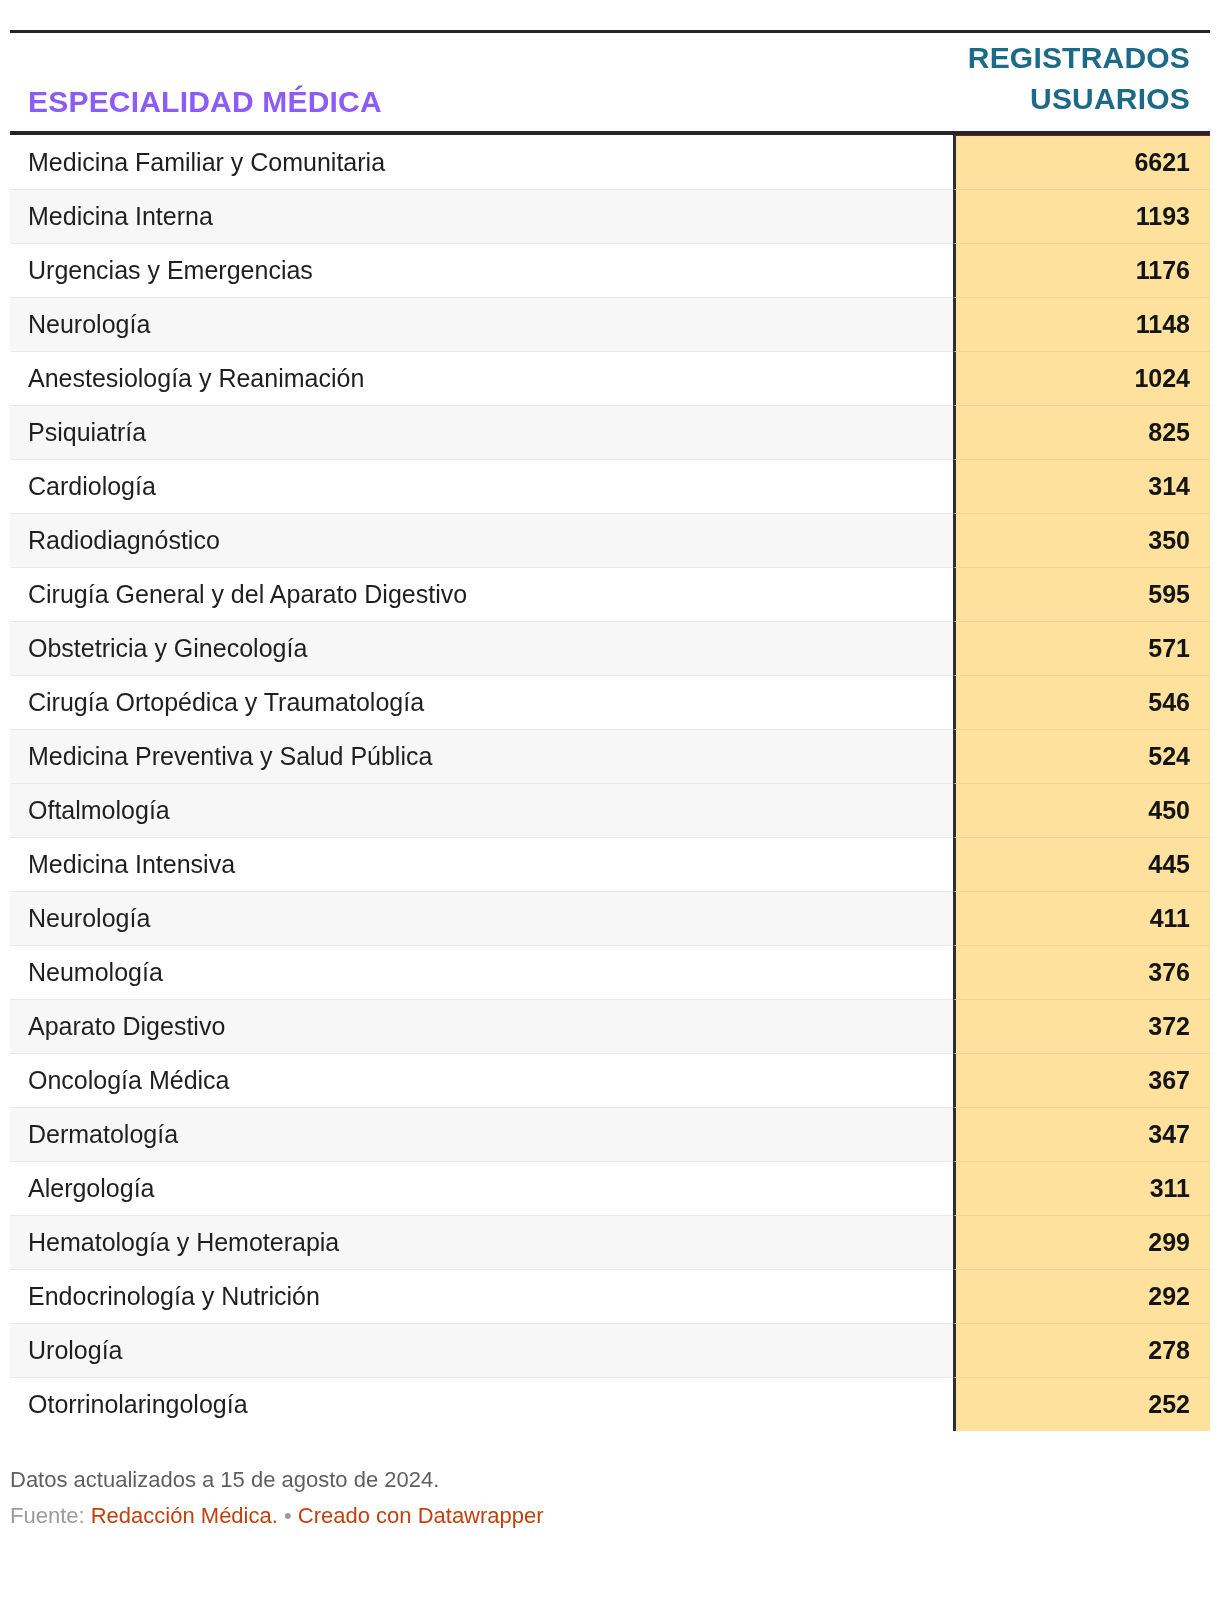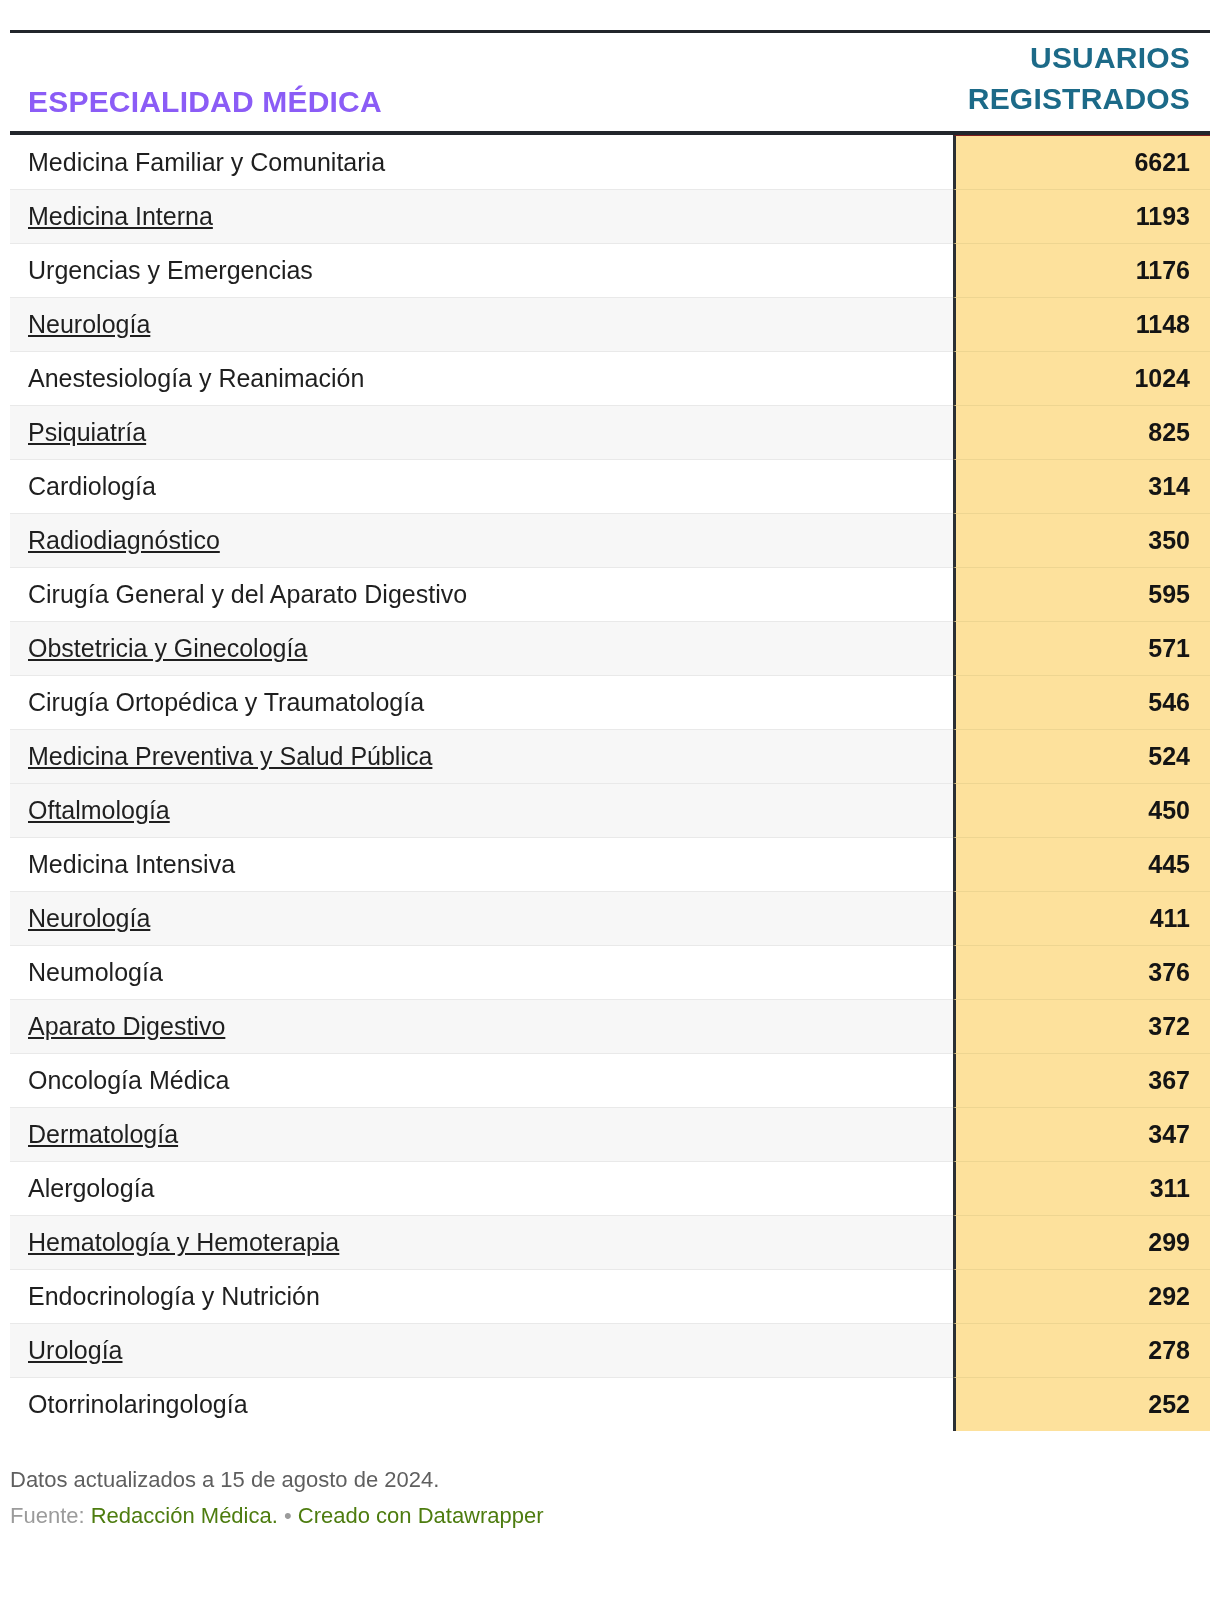--- a/index.html
+++ b/index.html
@@ -51,21 +51,21 @@
     flex: 1;
     box-sizing: border-box;
     display: flex;
     align-items: center;
     padding-left: 18px;
     font-size: 25px;
     color: #1f1f1f;
     background: #ffffff;
     border-top: 1px solid #e9e9e9;
   }
-  .row.alt .cell-label { background: #f7f7f7; text-decoration: underline; }
+  .row.alt .cell-label { background: #f7f7f7; }
   .row:first-child .cell-label { border-top: 1px solid transparent; }
   .cell-value {
     box-sizing: border-box;
     width: 257px;
     display: flex;
     align-items: center;
     justify-content: flex-end;
     padding-right: 20px;
     font-size: 25px;
     font-weight: bold;
@@ -82,34 +82,34 @@
   .footer .note {
     font-size: 22px;
     color: #5f5f5f;
   }
   .footer .source {
     margin-top: 10px;
     font-size: 22px;
     color: #9b9b9b;
   }
   .footer .source a {
-    color: #4d7c0f;
+    color: #c2410c;
     text-decoration: none;
     cursor: pointer;
   }
 </style>
 </head>
 <body>
 
 <div class="wrap">
   <div class="thead">
     <div class="th-left">ESPECIALIDAD MÉDICA</div>
     <div class="th-right">
+      <div>REGISTRADOS</div>
       <div>USUARIOS</div>
-      <div>REGISTRADOS</div>
     </div>
   </div>
   <div id="table-body">
       <div class="row">
     <div class="cell-label">Medicina Familiar y Comunitaria</div>
     <div class="cell-value">6621</div>
   </div>
       <div class="row alt">
     <div class="cell-label">Medicina Interna</div>
     <div class="cell-value">1193</div>

